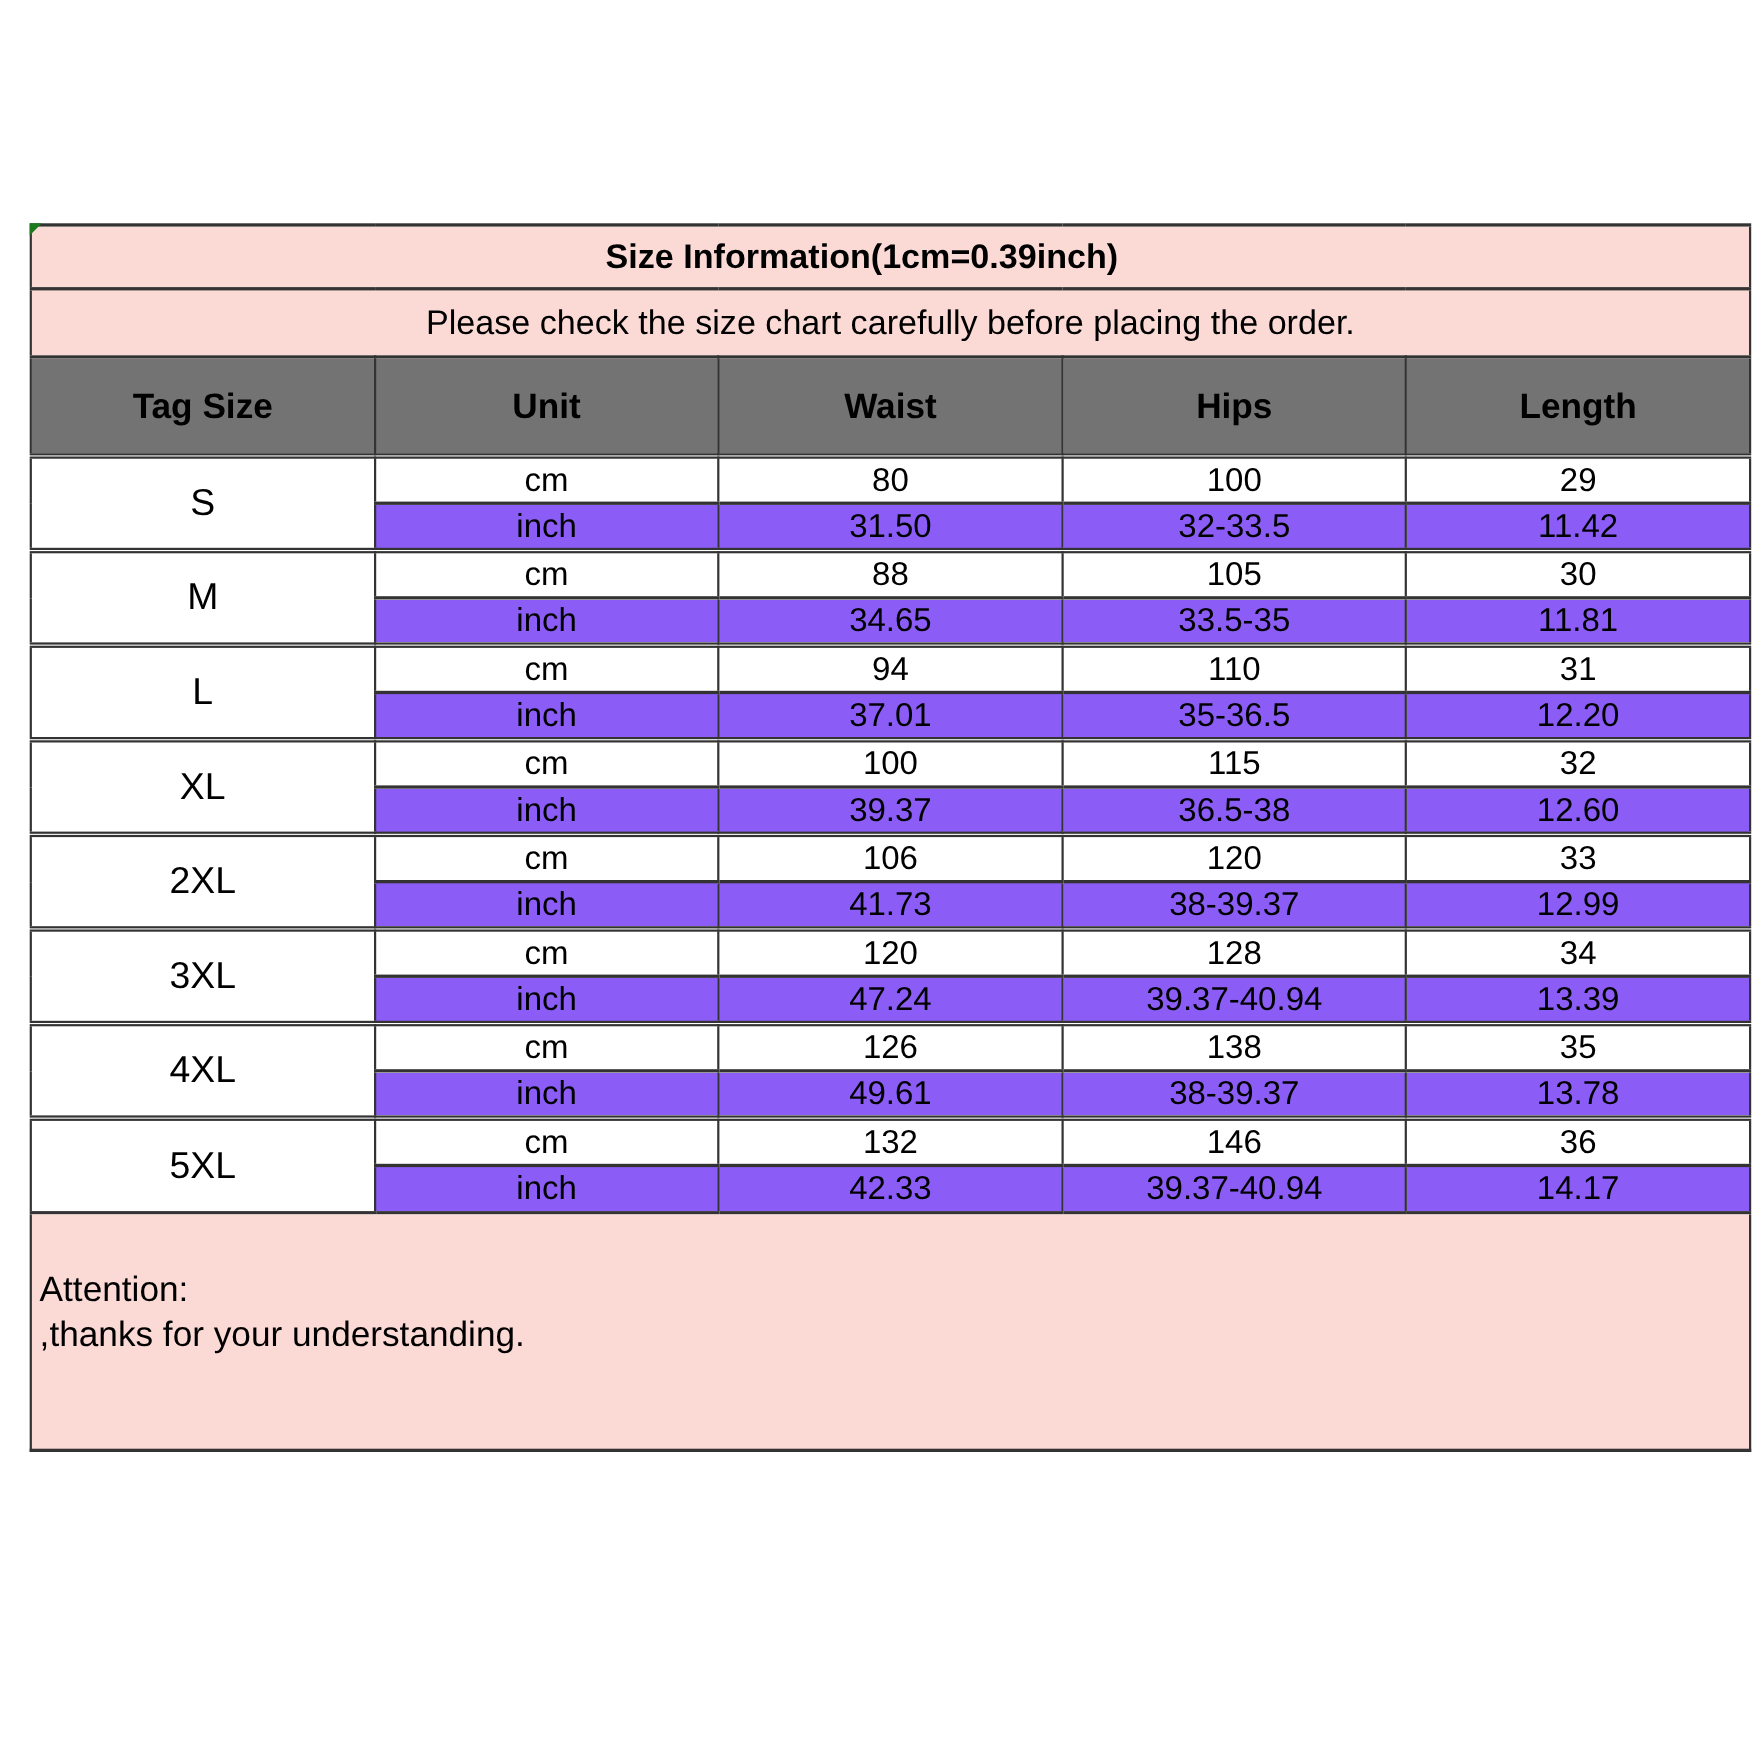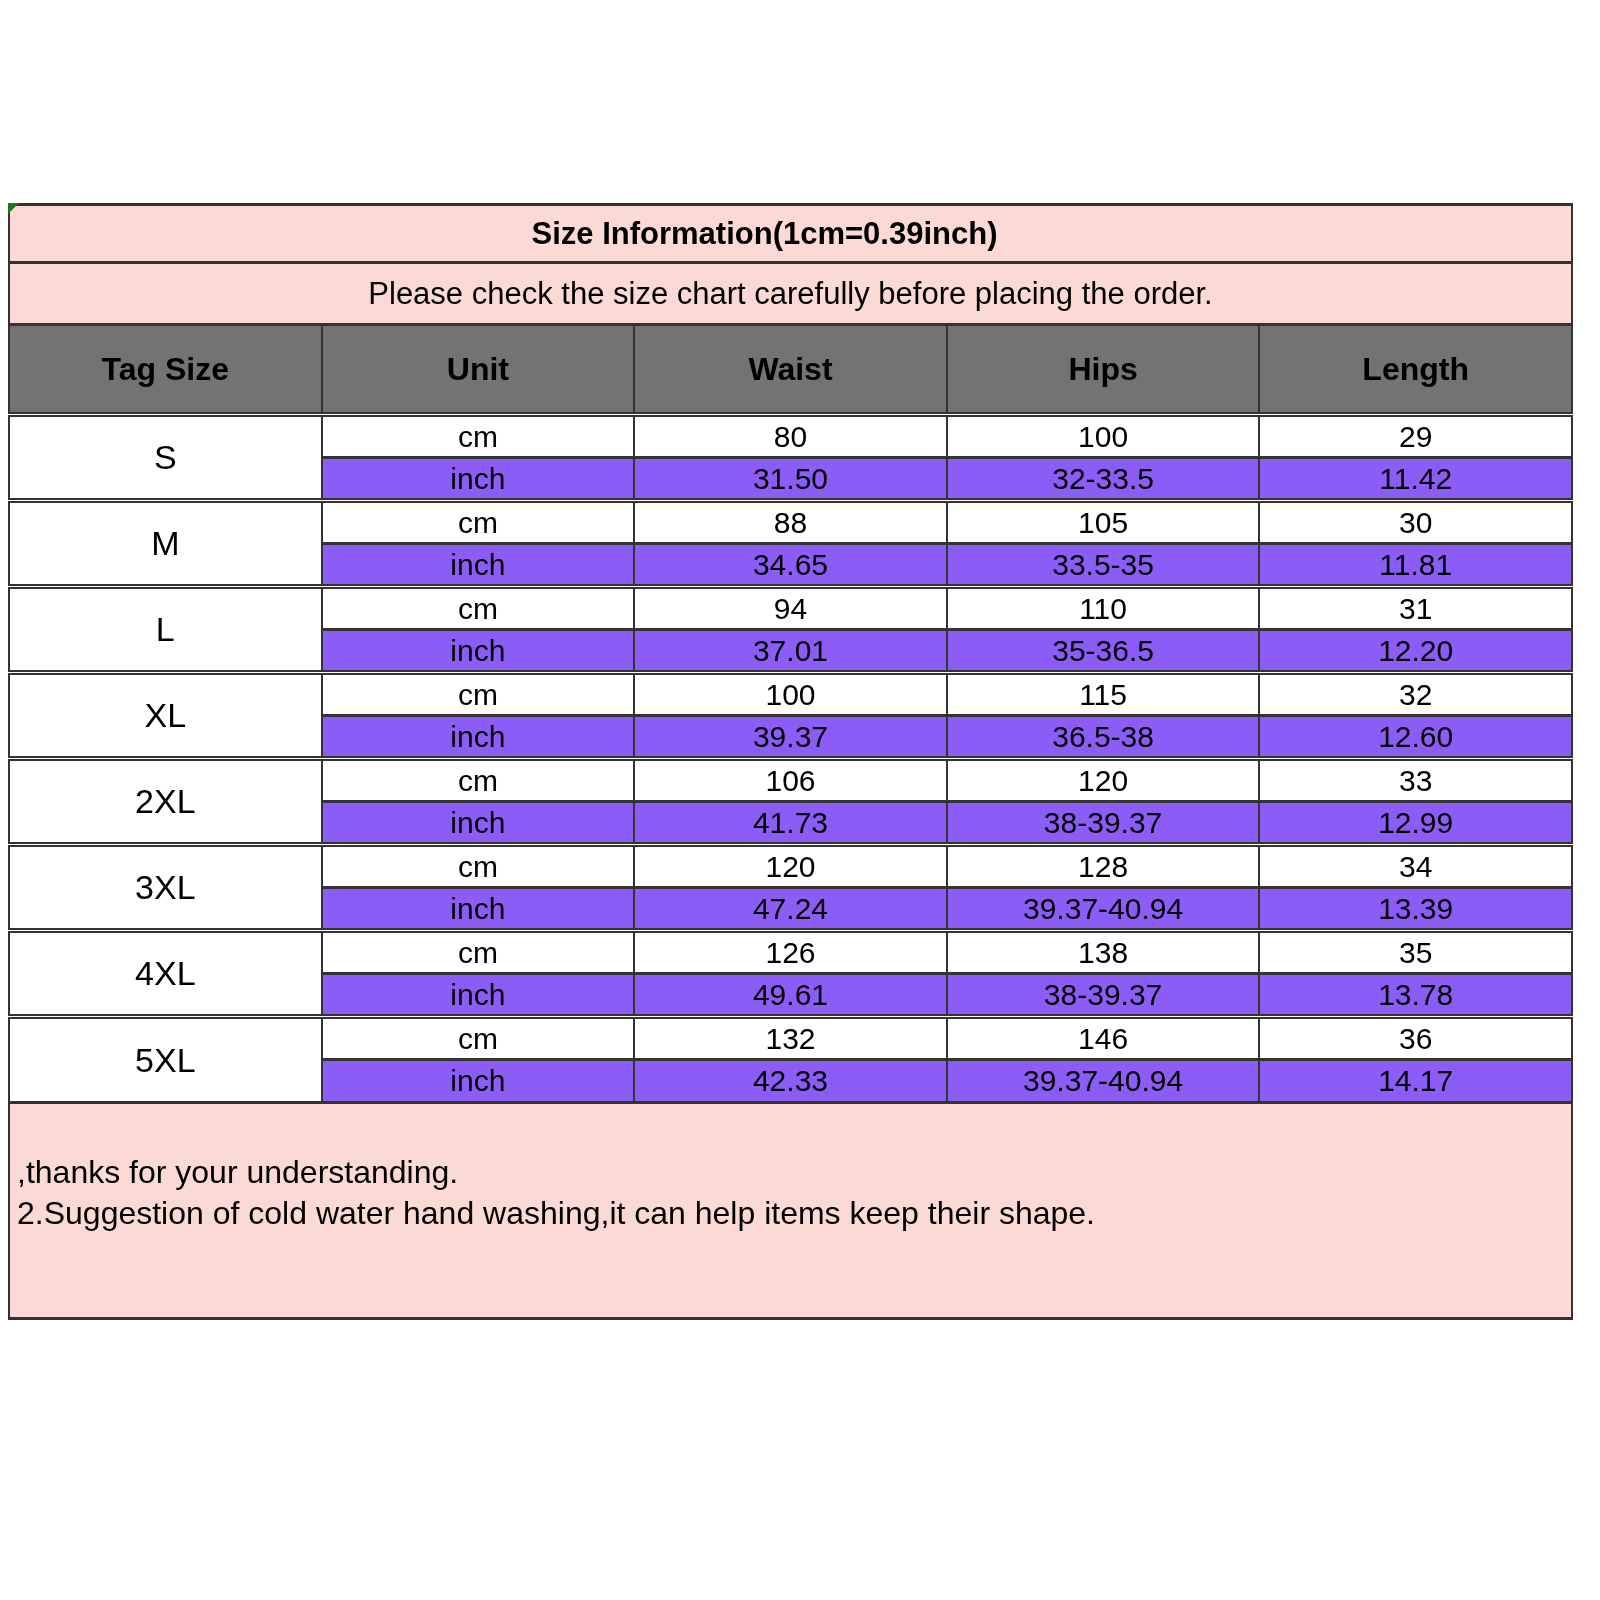--- a/index.html
+++ b/index.html
@@ -6,21 +6,21 @@
   html, body { width: 1600px; height: 1600px; }
   body {
     background: #ffffff;
     font-family: "Liberation Sans", sans-serif;
     color: #000000;
     position: relative;
     overflow: hidden;
   }
   .sheet {
     position: absolute;
-    left: 8px;
+    left: 27px;
     top: 203px;
     width: 1565px;
   }
   .corner-marker {
     position: absolute;
     left: 0;
     top: 0;
     width: 0;
     height: 0;
     border-top: 11px solid #1e7a1e;
@@ -237,16 +237,16 @@
       <tr class="inch-row">
         <td class="unit-cell">inch</td>
         <td class="value-cell">42.33</td>
         <td class="value-cell">39.37-40.94</td>
         <td class="value-cell">14.17</td>
       </tr>
     </tbody>
   </table>
 
   <div class="attention">
+    <div>Attention:</div>
     <div>,thanks for your understanding.</div>
-    <div>2.Suggestion of cold water hand washing,it can help items keep their shape.</div>
   </div>
 </div>
 
 </body></html>

